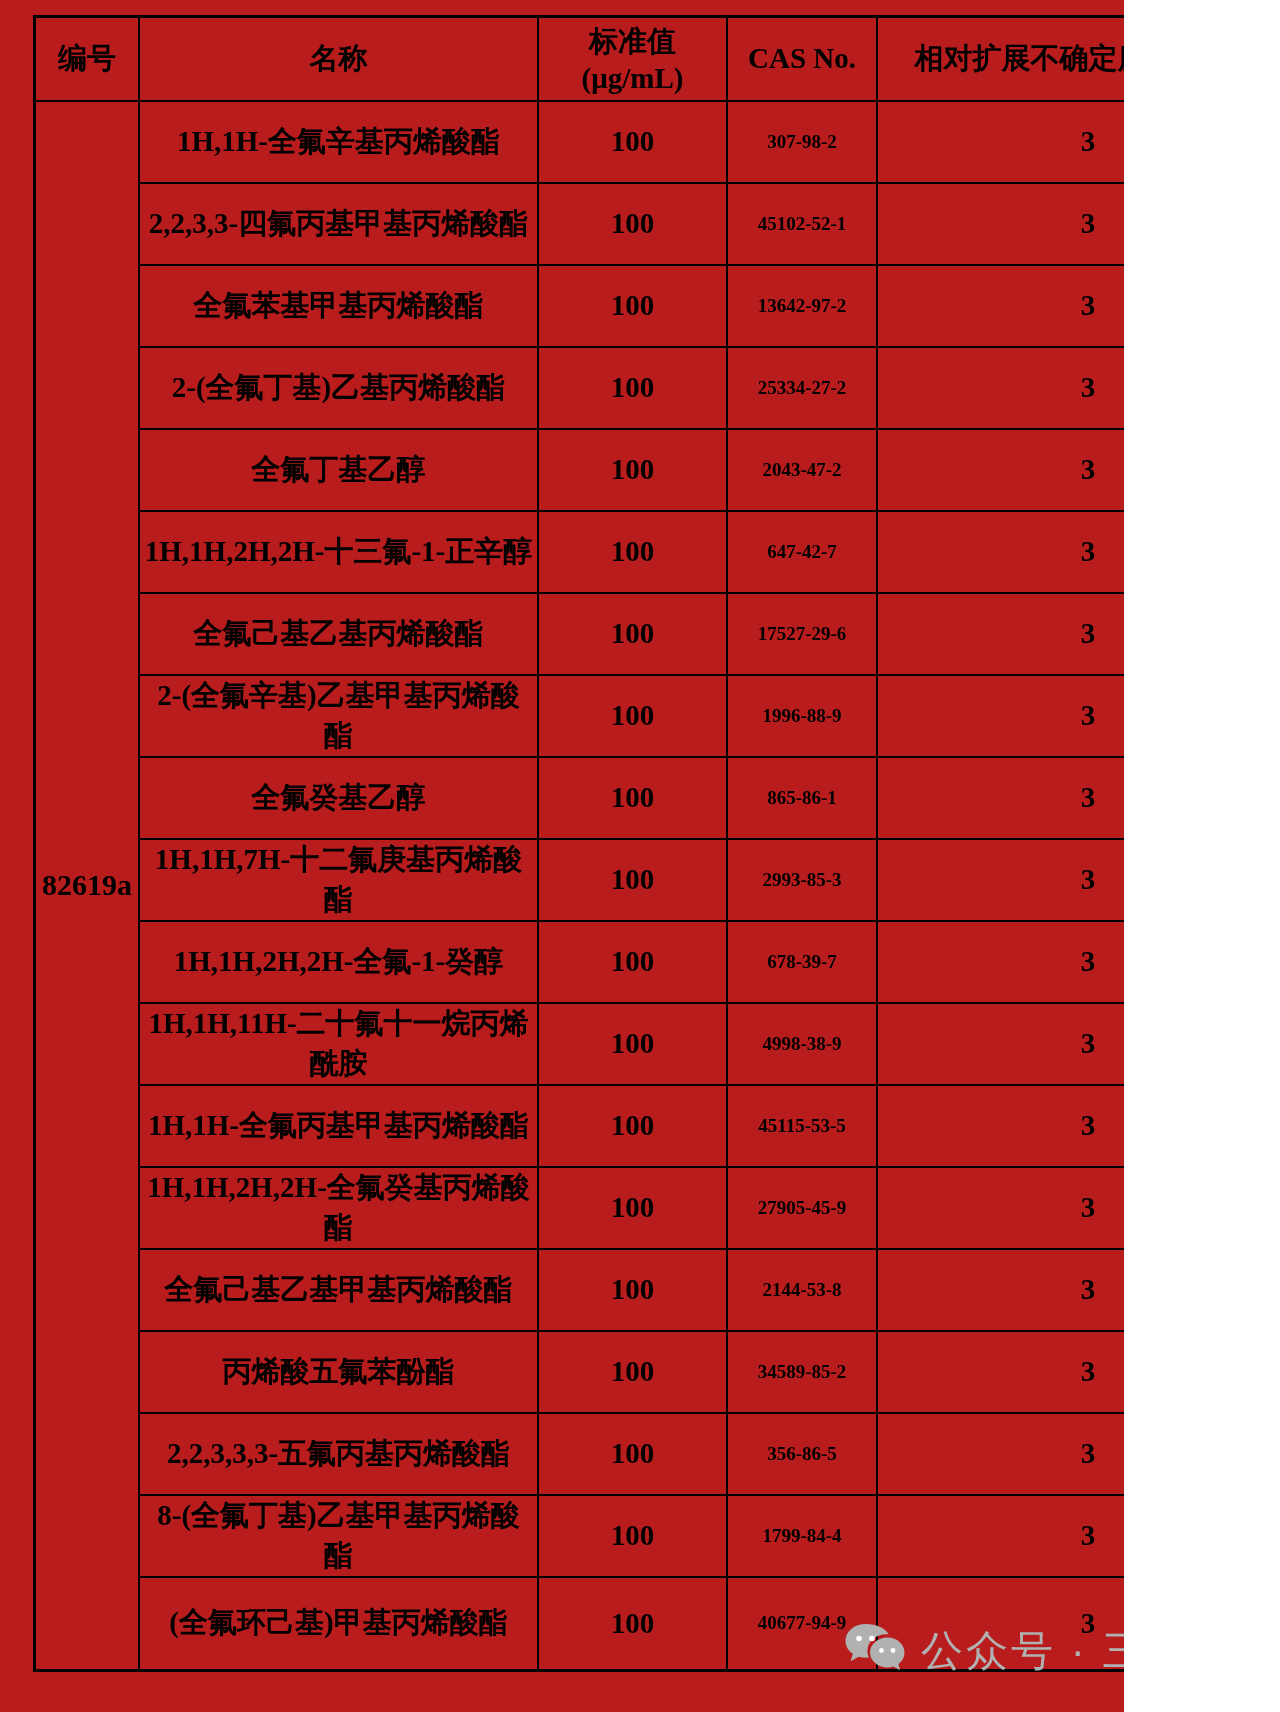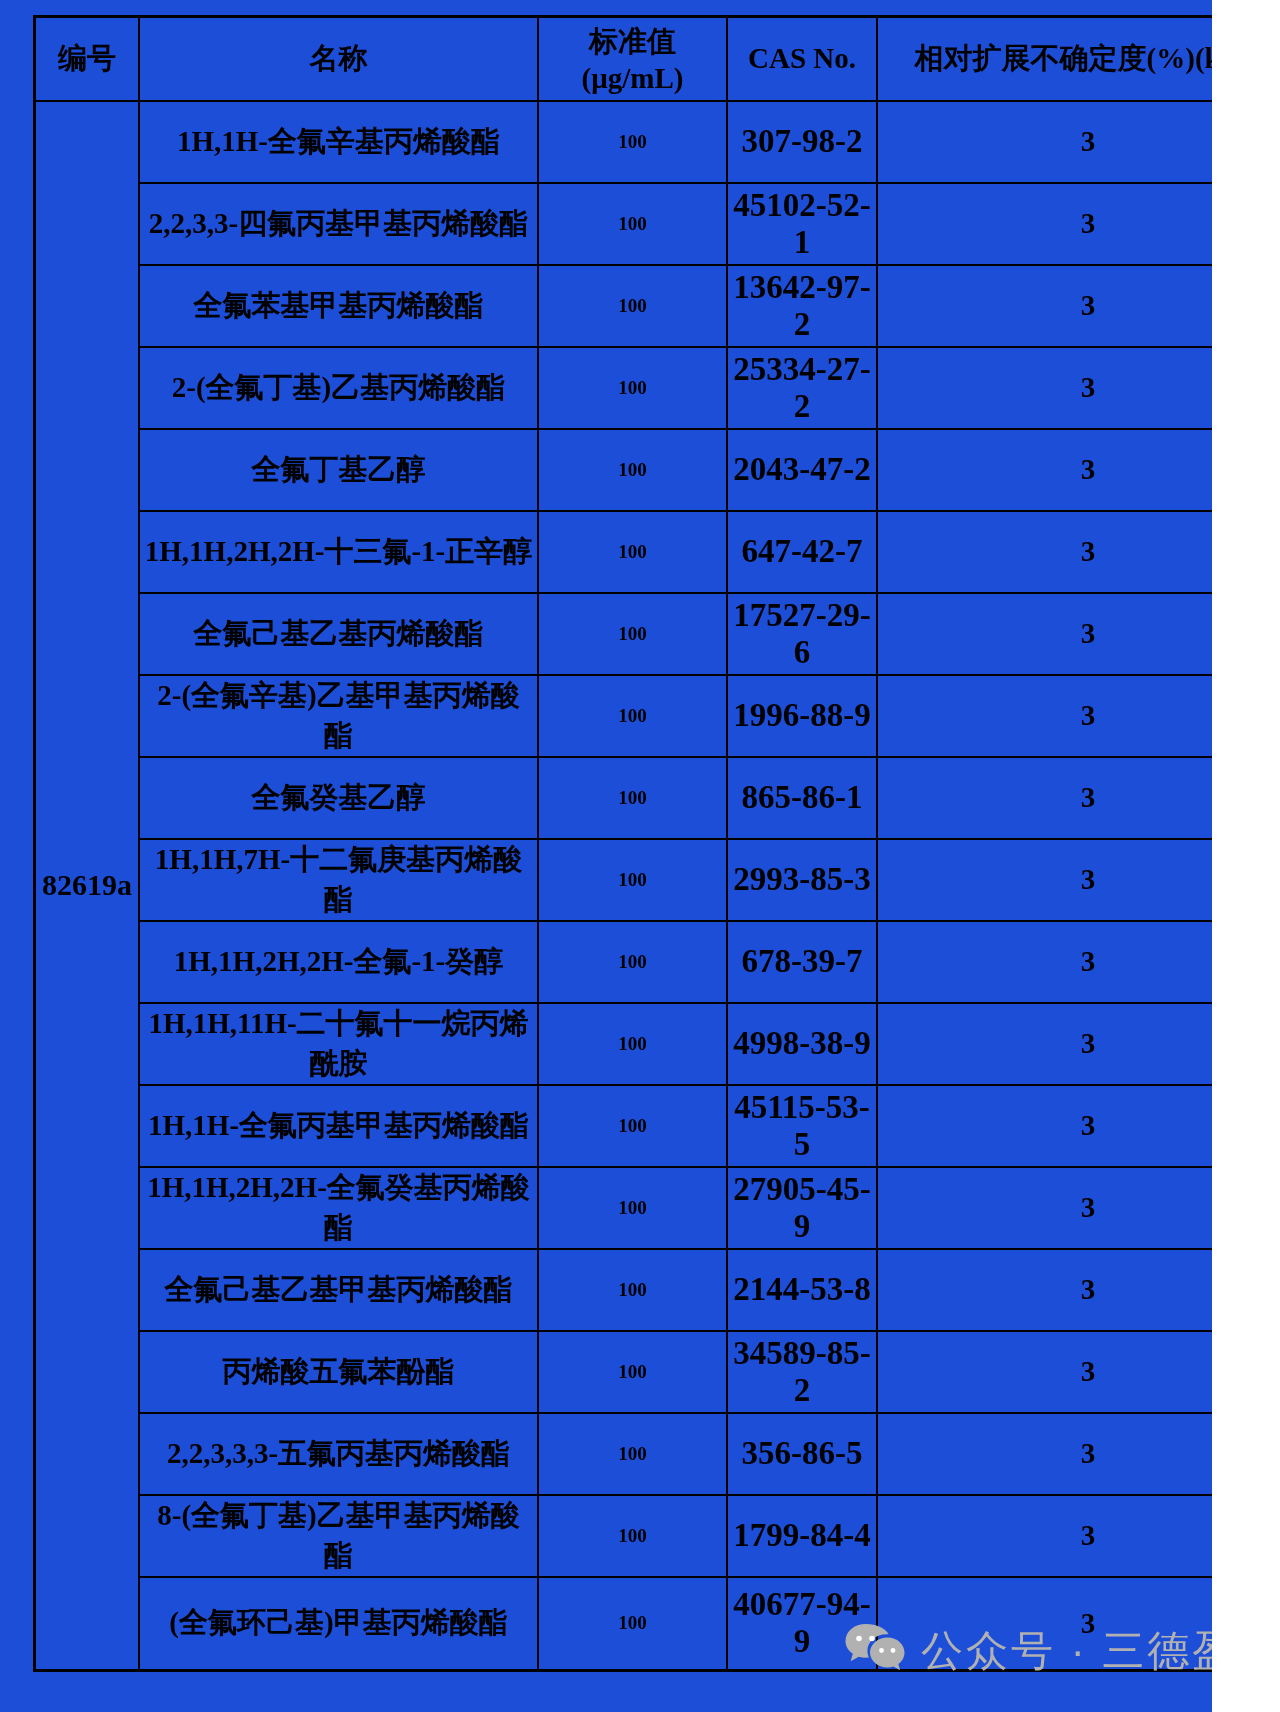--- a/index.html
+++ b/index.html
@@ -1,20 +1,20 @@
 <!DOCTYPE html>
 <html><head>
 <meta charset="utf-8">
 <style>
   html, body { margin: 0; padding: 0; background: #ffffff; }
   .page {
     position: relative;
-    width: 1212px;
+    width: 1124px;
     height: 1712px;
-    background: #1d4ed8;
+    background: #b91c1c;
     overflow: hidden;
     font-family: "Liberation Serif", "DejaVu Serif", serif;
     color: #000000;
   }
   table.std-table {
     position: absolute;
     left: 33px;
     top: 15px;
     width: 1215px;
     border-collapse: collapse;
@@ -33,22 +33,22 @@
   .std-table thead th { font-size: 29px; }
   .std-table tbody tr { height: 82px; }
   .std-table tbody tr:last-child { height: 94px; }
   .col-id   { width: 94px;  }
   .col-name { width: 389px; }
   .col-value{ width: 179px; }
   .col-cas  { width: 140px; margin-top: 8px; }
   .col-unc  { width: 412px; }
   .batch-cell { font-size: 30px; font-weight: bold; margin-top: 28px; }
   .cell-name  { font-size: 29px; border-radius: 6px; }
-  .cell-value { font-size: 19px; }
-  .cell-cas   { font-size: 33px; }
+  .cell-value { font-size: 29px; }
+  .cell-cas   { font-size: 19px; }
   .cell-unc   { font-size: 29px; }
   .watermark {
     position: absolute;
     left: 843px;
     top: 1622px;
     display: flex;
     align-items: center;
     gap: 14px;
     z-index: 5;
     pointer-events: none;

